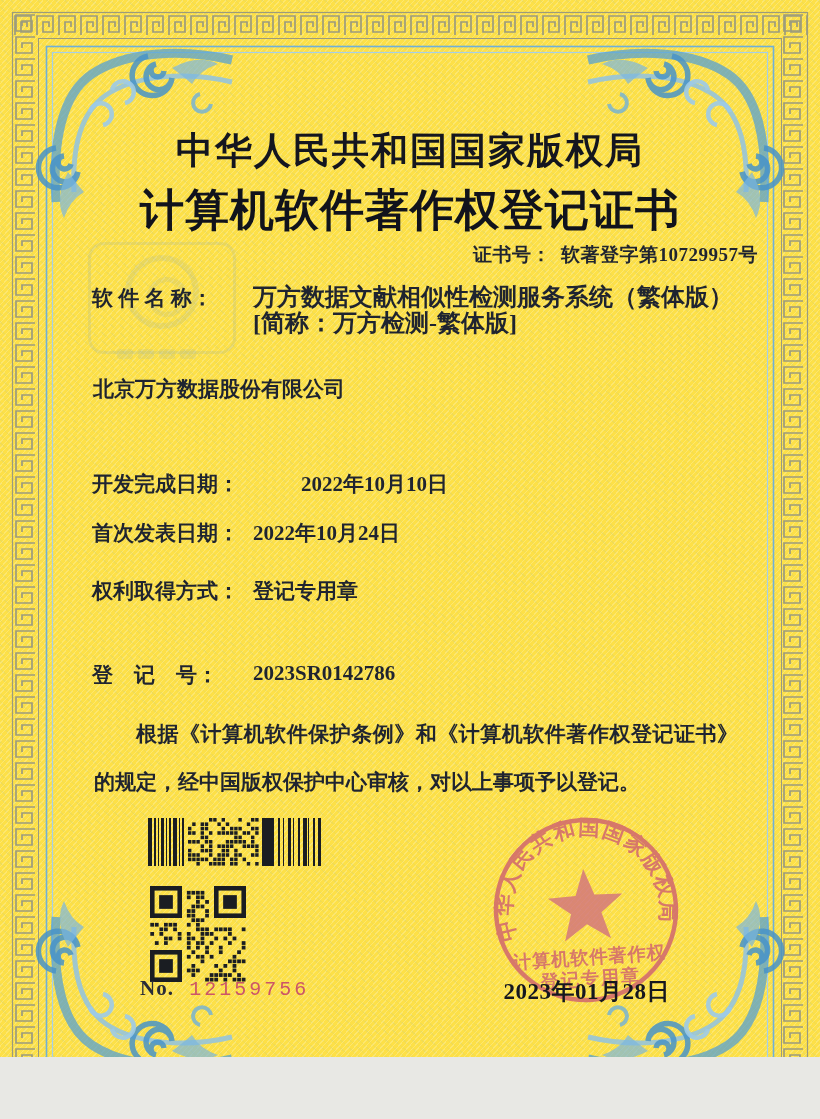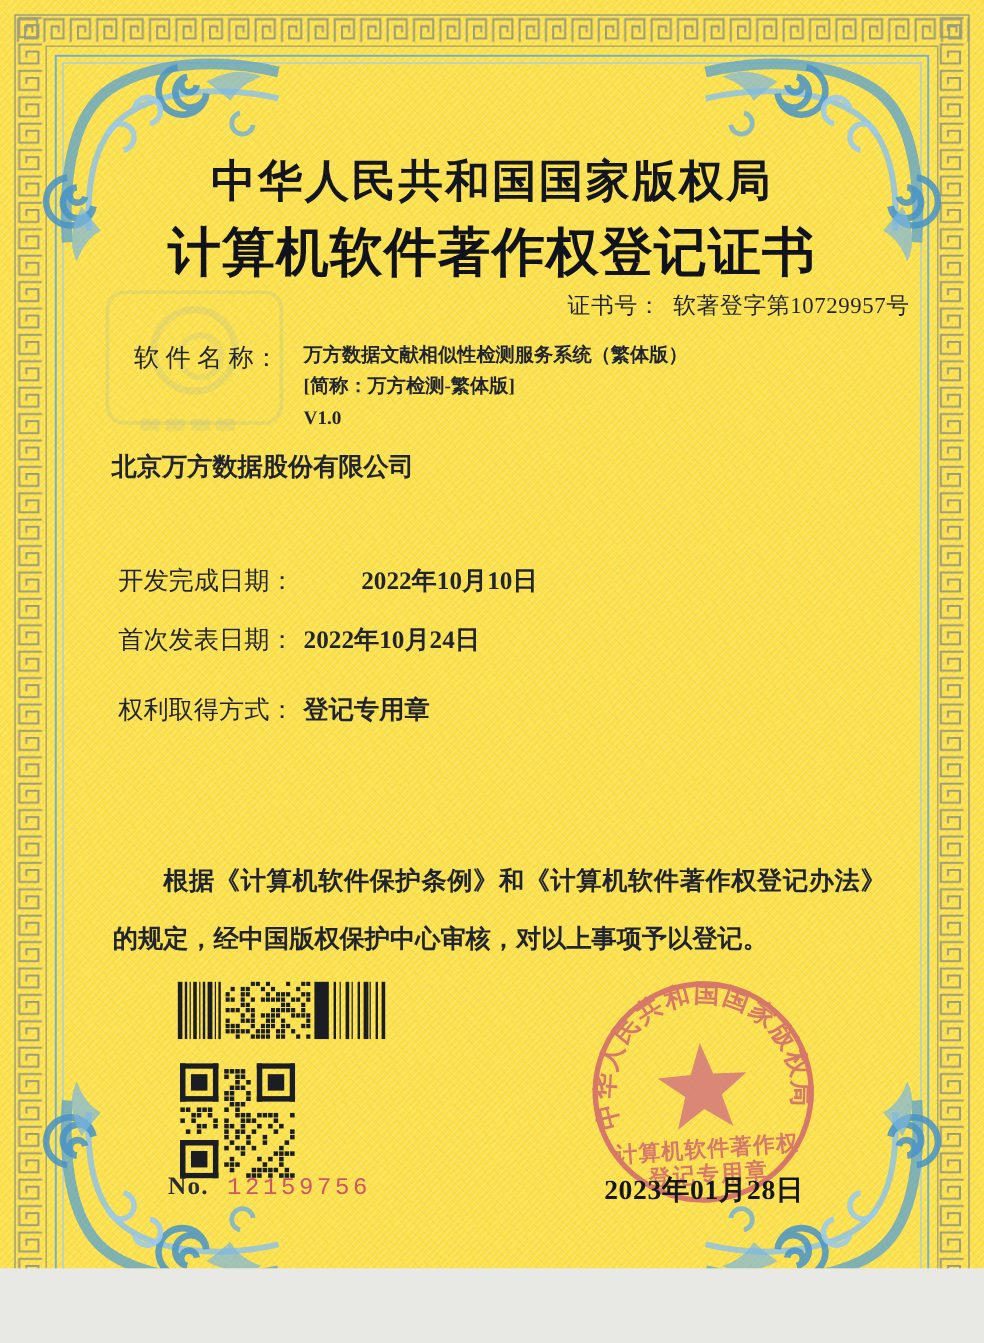--- a/index.html
+++ b/index.html
@@ -47,31 +47,31 @@
     text-align:center; font-size:37px; font-weight:bold;
     letter-spacing:2px; color:#14161f;
   }
   .title {
     position:absolute; top:181px; left:0; right:0;
     text-align:center; font-size:44px; font-weight:bold;
     letter-spacing:1px; color:#11131c;
   }
   .certno {
     position:absolute; top:242px; right:62px;
-    font-size:19px; font-weight:normal; letter-spacing:.5px;
+    font-size:19px; font-weight:bold; letter-spacing:.5px;
   }
   .certno .lbl { margin-right:10px; }
 
   .field { position:absolute; left:92px; right:60px; display:flex; }
   .field .label {
     width:160px; flex:0 0 160px;
-    font-size:21px; font-weight:normal; white-space:nowrap;text-align:center;
+    font-size:21px; font-weight:bold; white-space:nowrap;
   }
   .field .value { font-size:21px; font-weight:bold; margin-left:1px; }
-  .value-lines div { line-height:26px; font-size:16px; font-weight:bold; }
+  .value-lines div { line-height:26px; font-size:24px; font-weight:bold; }
 
   .f-name   { top:284px; }
   .f-owner  { top:375px; }
   .f-dev    { top:470px;gap:48px; }
   .f-pub    { top:519px; }
   .f-acq    { top:577px; }
   .f-scope  { top:616px; }
   .f-reg    { top:661px; }
 
   .statement {
@@ -160,21 +160,20 @@
 
   <div class="certno">
     <span class="lbl">证书号：</span><span>软著登字第10729957号</span>
   </div>
 
   <div class="field f-name">
     <div class="label">软 件 名 称：</div>
     <div class="value value-lines">
       <div>万方数据文献相似性检测服务系统（繁体版）</div>
       <div>[简称：万方检测-繁体版]</div>
-      <div>V1.0</div>
     </div>
   </div>
 
   <div class="field f-owner">
     <div class="value">北京万方数据股份有限公司</div>
   </div>
 
   <div class="field f-dev">
     <div class="label">开发完成日期：</div>
     <div class="value">2022年10月10日</div>
@@ -184,22 +183,26 @@
     <div class="label">首次发表日期：</div>
     <div class="value">2022年10月24日</div>
   </div>
 
   <div class="field f-acq">
     <div class="label">权利取得方式：</div>
     <div class="value">登记专用章</div>
   </div>
 
 
-
-  <div class="statement">根据《计算机软件保护条例》和《计算机软件著作权登记办法》的规定，经中国版权保护中心审核，对以上事项予以登记。</div>
+  <div class="field f-reg">
+    <div class="label">登　记　号：</div>
+    <div class="value">2023SR0142786</div>
+  </div>
+
+  <div class="statement">根据《计算机软件保护条例》和《计算机软件著作权登记证书》的规定，经中国版权保护中心审核，对以上事项予以登记。</div>
 
   <svg class="barcode" id="barcodeSvg" viewBox="0 0 177 48" width="177" height="48">
       <rect x="0" y="0" width="4" height="48" fill="#1a1d22"></rect>
       <rect x="6" y="0" width="2" height="48" fill="#1a1d22"></rect>
       <rect x="10" y="0" width="1" height="48" fill="#1a1d22"></rect>
       <rect x="13" y="0" width="3" height="48" fill="#1a1d22"></rect>
       <rect x="18" y="0" width="1" height="48" fill="#1a1d22"></rect>
       <rect x="21" y="0" width="2" height="48" fill="#1a1d22"></rect>
       <rect x="25" y="0" width="4" height="48" fill="#1a1d22"></rect>
       <rect x="31" y="0" width="1" height="48" fill="#1a1d22"></rect>

